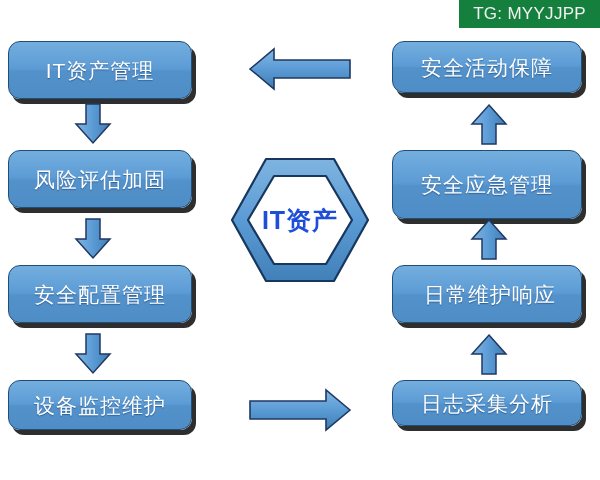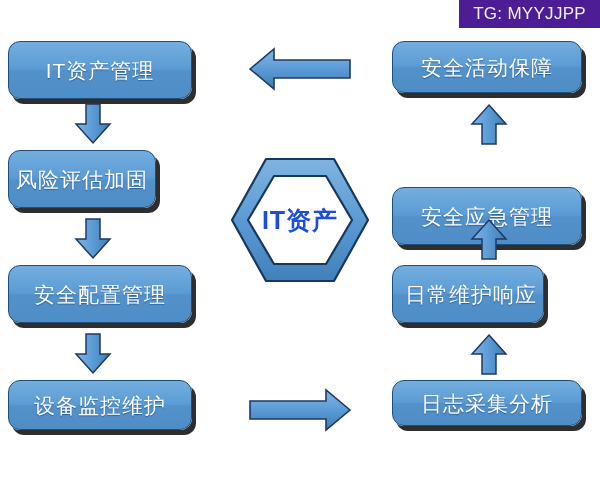--- a/index.html
+++ b/index.html
@@ -38,27 +38,27 @@
     color: #ffffff;
     font-size: 21px;
     font-weight: 400;
     letter-spacing: 1px;
     line-height: 1;
     white-space: nowrap;
     text-shadow: 0 1px 1px rgba(0,40,80,0.45);
   }
 
   .n-l1 { left: 8px;   top: 41px;  width: 184px; height: 58px; }
-  .n-l2 { left: 8px;   top: 150px; width: 148px; height: 58px; }
+  .n-l2 { left: 8px;   top: 150px; width: 184px; height: 58px; }
   .n-l3 { left: 8px;   top: 265px; width: 184px; height: 58px; }
   .n-l4 { left: 8px;   top: 380px; width: 184px; height: 50px; }
 
   .n-r1 { left: 392px; top: 41px;  width: 190px; height: 52px; }
-  .n-r2 { left: 392px; top: 150px; width: 190px; height: 58px; margin-top: 37px; }
-  .n-r3 { left: 392px; top: 265px; width: 152px; height: 58px; padding-left: 6px; }
+  .n-r2 { left: 392px; top: 150px; width: 190px; height: 69px; }
+  .n-r3 { left: 392px; top: 265px; width: 190px; height: 58px; padding-left: 6px; }
   .n-r4 { left: 392px; top: 380px; width: 190px; height: 46px; }
 
   
   .arrow {
     position: absolute;
   }
   .a-ld1 { left: 74px; top: 103px; width: 38px; height: 42px; }
   .a-ld2 { left: 74px; top: 218px; width: 38px; height: 42px; }
   .a-ld3 { left: 74px; top: 333px; width: 38px; height: 42px; }
 
@@ -90,21 +90,21 @@
     font-size: 25px;
     font-weight: 700;
     letter-spacing: 1px;
     text-shadow: 1px 1px 0 rgba(255,255,255,0.65);
     pointer-events: none;
   }
 
   
   .chip {
     position: absolute;
-    background: #4c1d95;
+    background: #15803d;
     color: #f2f2f2;
     display: flex;
     align-items: center;
     justify-content: center;
     font-size: 17px;
     letter-spacing: 0.3px;
     white-space: nowrap;
   }
   .chip-tg {
     right: 0;

